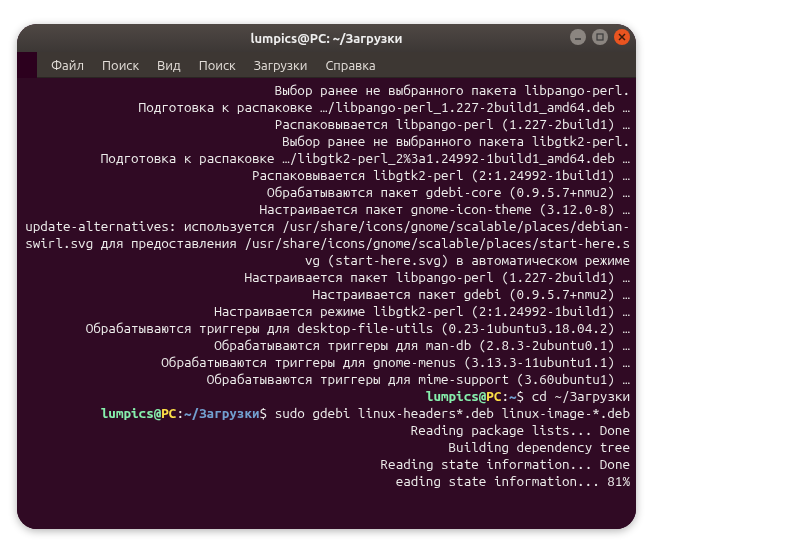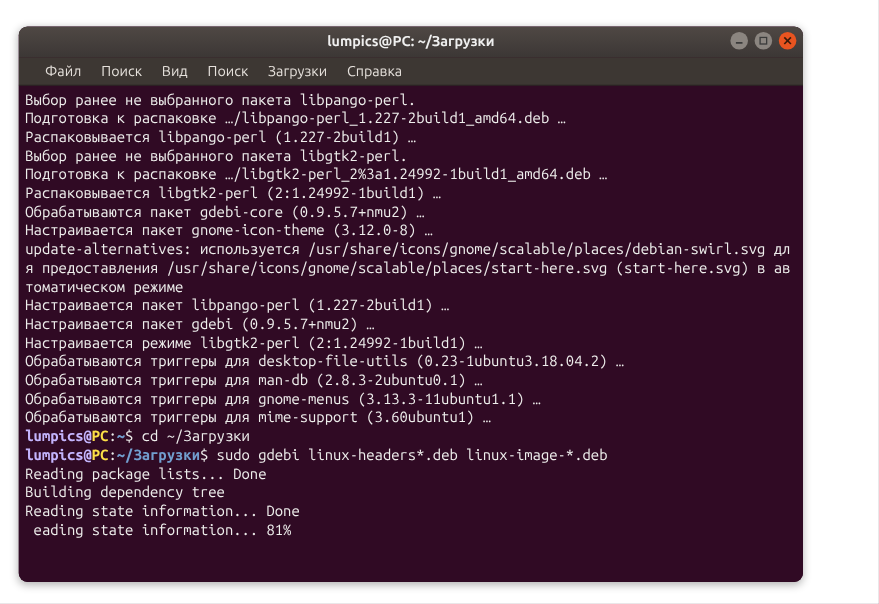--- a/index.html
+++ b/index.html
@@ -7,26 +7,27 @@
     background: #fff;
     width: 799px;
     height: 549px;
     font-family: "Ubuntu", "DejaVu Sans", sans-serif;
     position: relative;
   }
   .window {
     position: absolute;
     left: 17px;
     top: 24px;
-    width: 713px;
+    width: 619px;
     height: 505px;
     background: #2c001e;
-    border-radius: 8px;
+    border-radius: 20px;
     overflow: hidden;
     box-shadow: 0 2px 8px rgba(0,0,0,0.3);
+    text-align: right;
   }
   .titlebar {
     height: 28px;
     background: linear-gradient(to bottom, #4f4844, #3c3735);
     display: flex;
     align-items: center;
     justify-content: center;
     position: relative;
   }
   .titlebar-text {
@@ -53,44 +54,45 @@
     cursor: pointer;
   }
   .win-btn.min { background: #8b8580; }
   .win-btn.max { background: #8b8580; }
   .win-btn.close { background: #e95420; }
   .menubar {
     height: 26px;
     background: #3d3733;
     display: flex;
     align-items: center;
-    padding: 0 16px;
+    padding: 0 6px;
     gap: 2px;
     border-bottom: 1px solid #2a2522;
+    margin-left: 20px;
   }
   .menu-item {
     color: #e6e1dc;
     font-size: 13px;
     padding: 3px 8px;
     cursor: pointer;
   }
   .terminal {
     background: #300a24;
     color: #eeeeec;
     font-family: "Ubuntu Mono", "DejaVu Sans Mono", monospace;
     font-size: 13.5px;
     line-height: 17px;
     padding: 4px 6px;
     height: calc(100% - 54px);
     overflow: hidden;
     white-space: pre-wrap;
     word-break: break-all;
   }
   .out { color: #eeeeec; }
-  .user { color: #c4b5fd; font-weight: bold; }
+  .user { color: #86efac; font-weight: bold; }
   .host { color: #fde047; font-weight: bold; }
   .colon { color: #eeeeec; }
   .path { color: #729fcf; font-weight: bold; }
   .prompt-sym { color: #eeeeec; }
   .cmd { color: #eeeeec; }
 </style>
 </head>
 <body>
 
 <div class="window">

